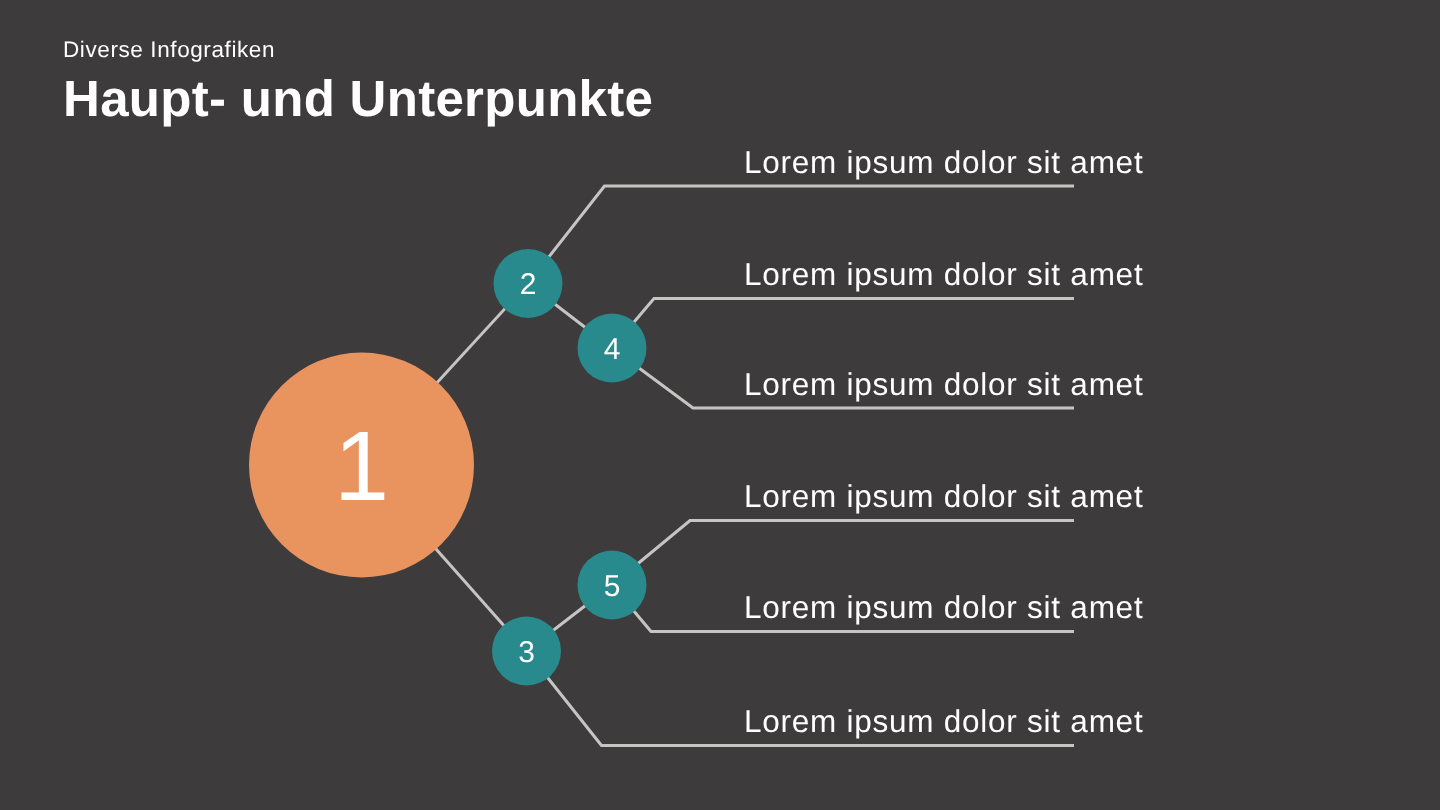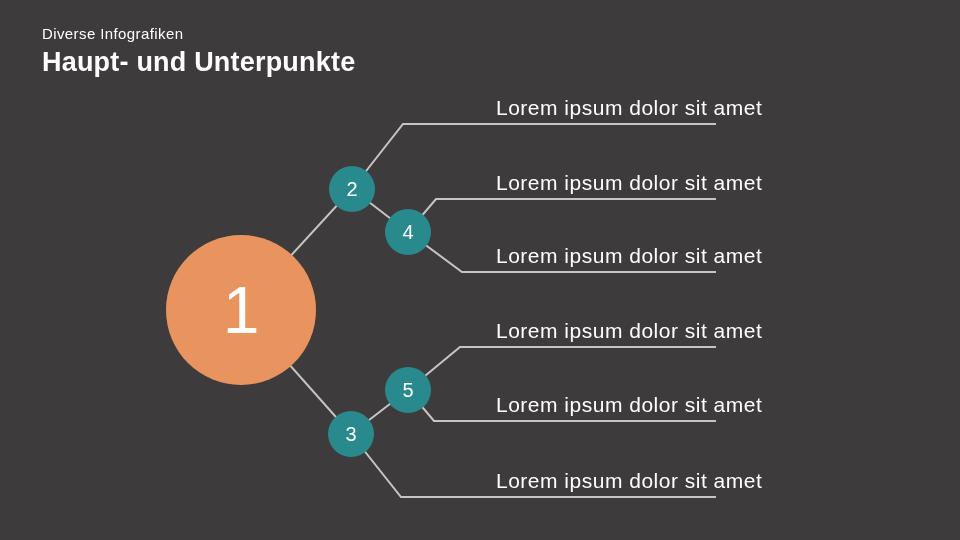--- a/index.html
+++ b/index.html
@@ -27,21 +27,21 @@
     left: 42px; top: 25px;
     color: var(--text);
   }
   .eyebrow {
     font-size: 15px;
     letter-spacing: 0.4px;
     color: var(--text);
   }
   .title {
     margin: 5px 0 0 0;
-    font-size: 27px;
+    font-size: 34px;
     font-weight: bold;
     letter-spacing: 0.2px;
     color: var(--text);
   }
   .diagram {
     position: absolute;
     left: 0; top: 0;
     width: 960px; height: 540px;
   }
   .diagram .connector {

